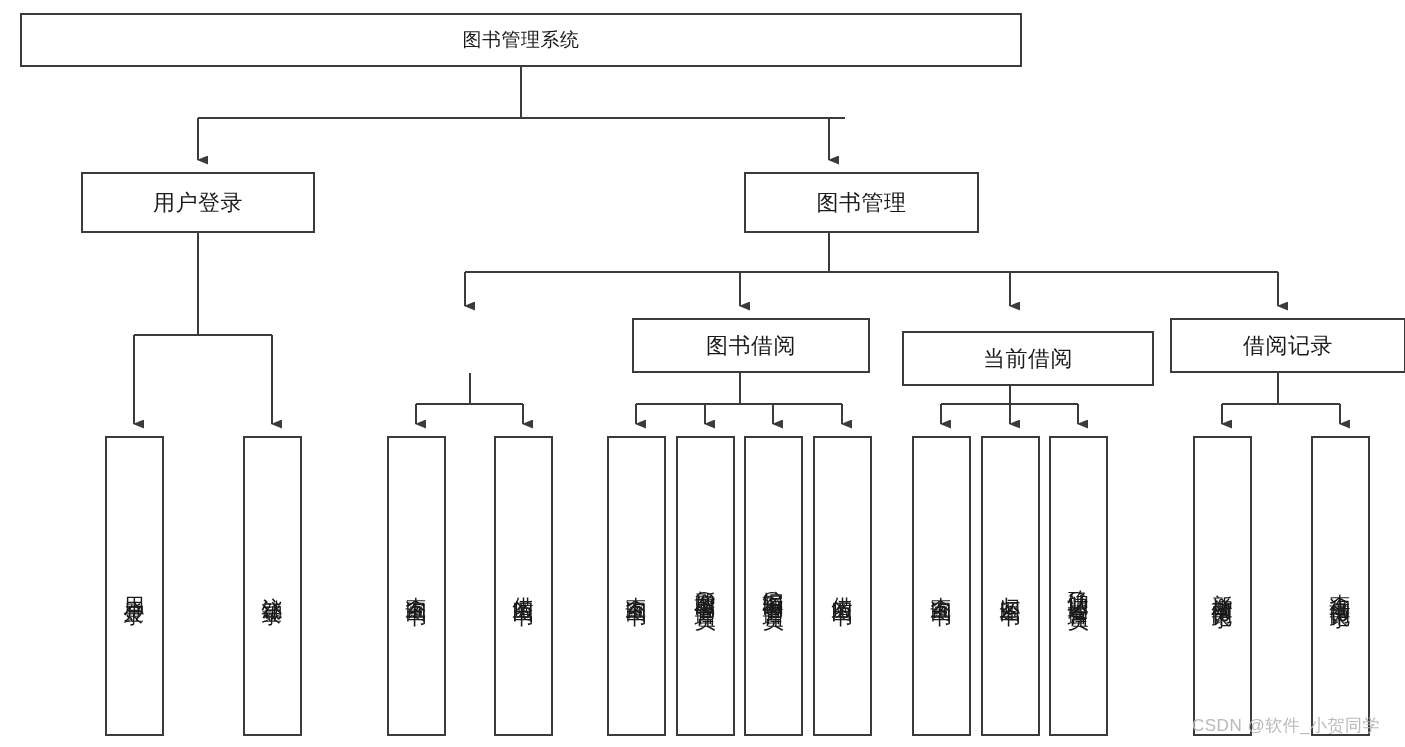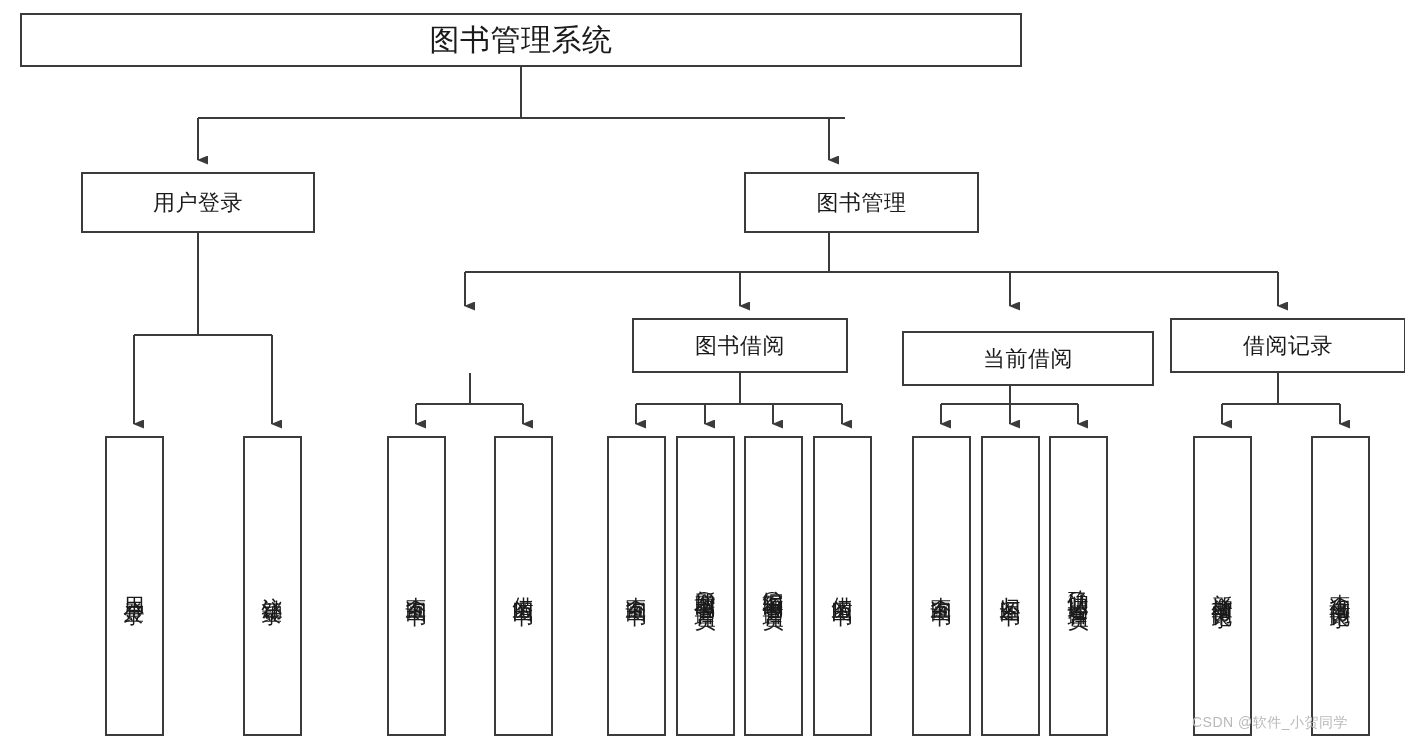--- a/index.html
+++ b/index.html
@@ -40,39 +40,39 @@
     text-align: center;
     line-height: 1.18;
     letter-spacing: 0.5px;
   }
   
   .node.horiz .node-label {
     font-size: 22px;
     writing-mode: horizontal-tb;
   }
   .node.root .node-label {
-    font-size: 30px;
+    font-size: 19px;
   }
   
   .node.vert {
     align-items: center;
     justify-content: center;
     padding: 4px 0;
   }
   .node.vert .node-label {
     writing-mode: vertical-rl;
     text-orientation: upright;
     font-size: 21px;
     line-height: 1.0;
     letter-spacing: 3px;
     max-height: 100%;
   }
   .watermark {
     position: absolute;
-    font-size: 14px;
+    font-size: 17px;
     color: #b9b9b9;
     white-space: nowrap;
     letter-spacing: 0.5px;
     user-select: none;
   }
 </style>
 </head>
 <body>
 
 <div id="diagram-root">
@@ -135,21 +135,21 @@
 
   <div class="node horiz" style="left:81px; top:172px; width:234px; height:61px;">
     <span class="node-label">用户登录</span>
   </div>
 
   <div class="node horiz" style="left:712px; top:172px; width:235px; height:61px;margin-left:32px;">
     <span class="node-label">图书管理</span>
   </div>
 
 
-  <div class="node horiz" style="left:632px; top:318px; width:216px; height:55px;">
+  <div class="node horiz" style="left:632px; top:318px; width:238px; height:55px;">
     <span class="node-label">图书借阅</span>
   </div>
 
   <div class="node horiz" style="left:902px; top:331px; width:252px; height:55px;">
     <span class="node-label">当前借阅</span>
   </div>
 
   <div class="node horiz" style="left:1170px; top:318px; width:236px; height:55px;font-family:Liberation Serif, serif;">
     <span class="node-label">借阅记录</span>
   </div>

